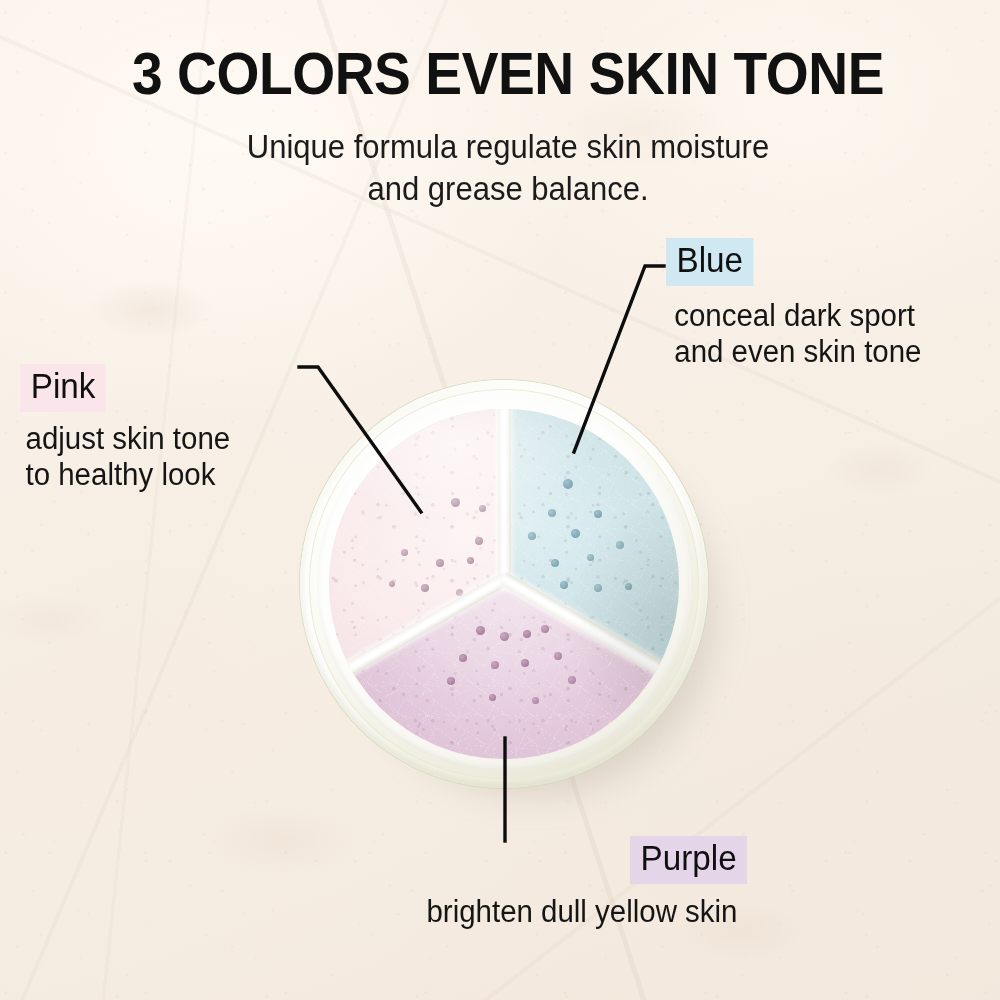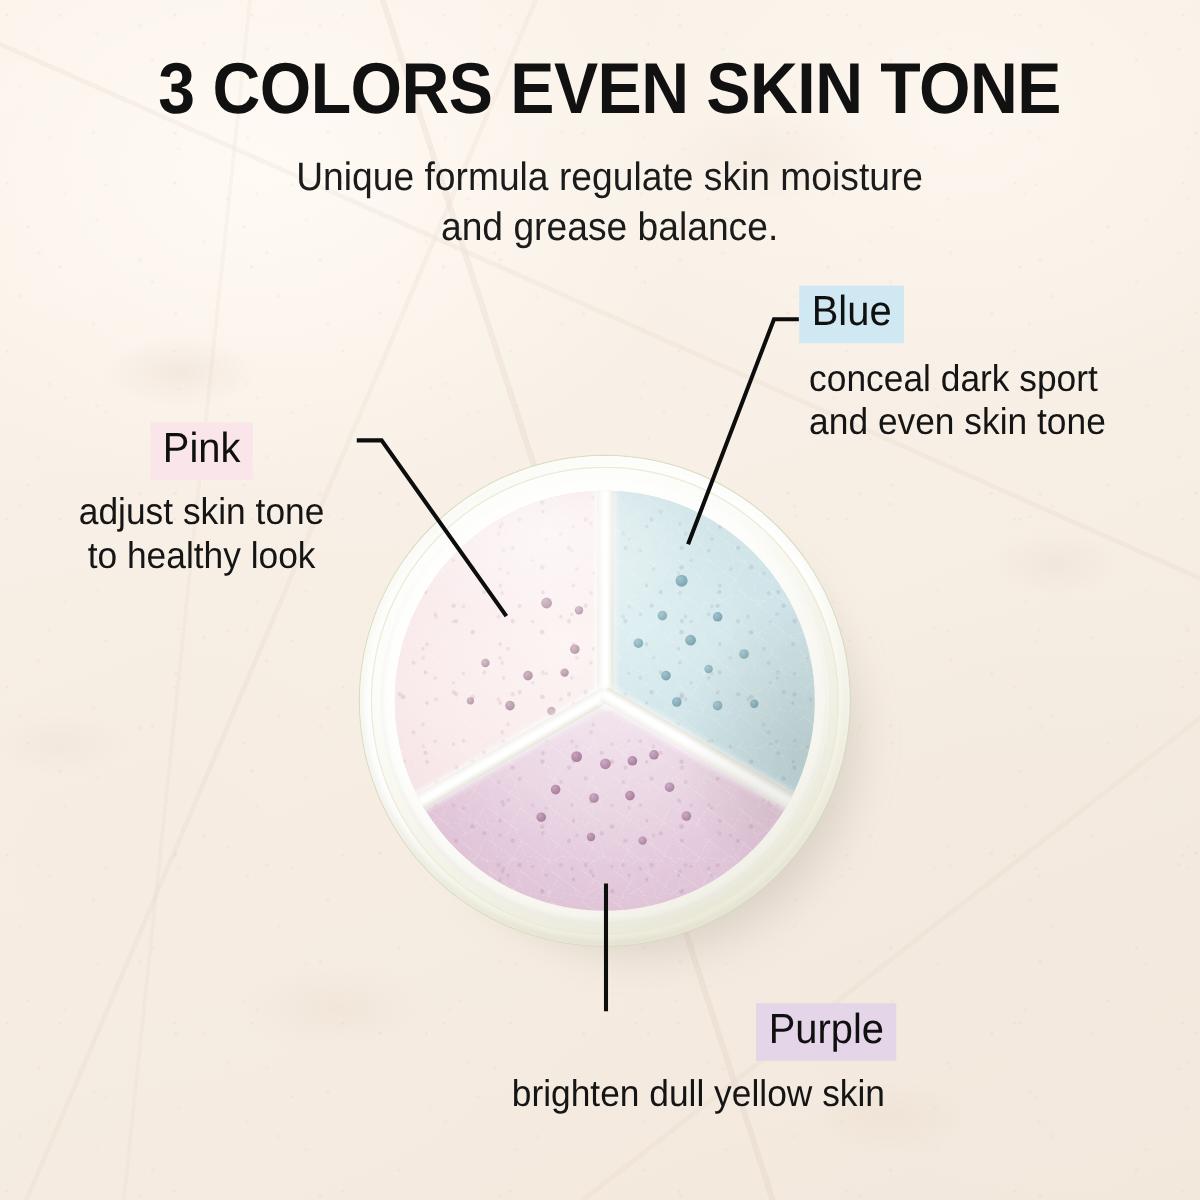--- a/index.html
+++ b/index.html
@@ -204,21 +204,21 @@
   .callout { position:absolute; z-index:7; }
   .chip {
     display:inline-block; padding:2px 11px 5px;
     font-size:35px; line-height:1.16; color:#101010; font-weight:400;
     transform:scaleX(.95); transform-origin:left center;
   }
   .desc {
     font-size:31px; line-height:1.17; color:#151515; font-weight:400; white-space:pre-line;
     transform:scaleX(.95);
   }
-  #callout-pink { left:18px; top:352px; width:300px; text-align:center; }
+  #callout-pink { left:18px; top:364px; width:300px; }
   #callout-pink .chip { transform-origin:center; }
   #callout-pink .desc { margin-top:9px; }
   #callout-blue { left:666px; top:238px; width:330px; text-align:left; }
   #callout-blue .desc { margin-top:12px; }
   #callout-purple { left:250px; top:836px; width:500px; text-align:right; }
   #callout-purple .chip { transform-origin:center; }
   #callout-purple .desc { margin-top:10px; }
 
   #leaders { position:absolute; inset:0; z-index:5; pointer-events:none; }
 </style>

